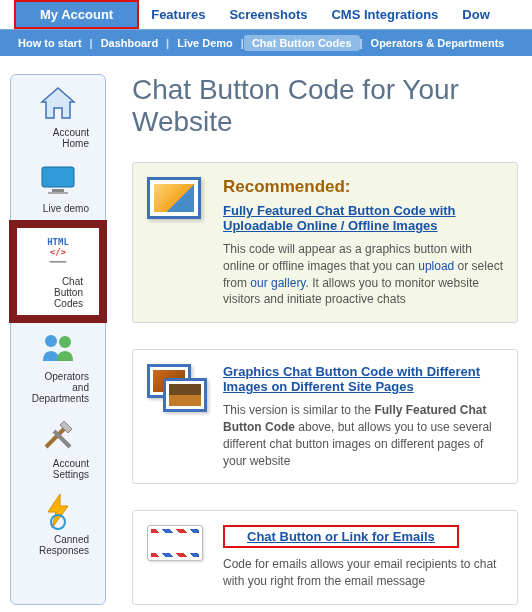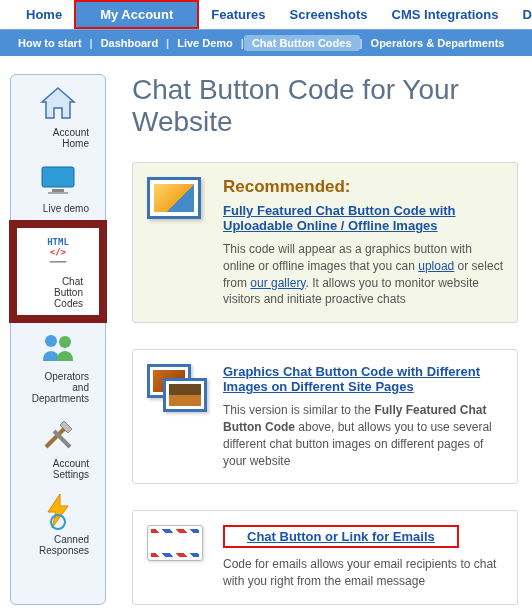--- a/index.html
+++ b/index.html
@@ -129,21 +129,20 @@
     font-size: 13px;
     cursor: pointer;
   }
   .desc {
     color: #555;
     margin-top: 8px;
     line-height: 1.4;
   }
   .inline-link {
     color: #1a54a8;
-    text-decoration: underline;
     cursor: pointer;
   }
   .boxed-link {
     display: inline-block;
     border: 2px solid #e01010;
     padding: 2px 22px;
   }
   
   .ic-frame {
     width: 54px; height: 42px;
@@ -176,21 +175,20 @@
   }
   .ic-envelope::after {
     content:""; position:absolute; bottom:3px; left:3px; right:3px; height:4px;
     background: repeating-linear-gradient(45deg,#d33 0 6px,#fff 6px 10px,#36c 10px 16px,#fff 16px 20px);
   }
 </style>
 </head>
 <body>
 
 <div class="topnav">
-  <div class="topnav-item">Home</div>
   <div class="topnav-item active">My Account</div>
   <div class="topnav-item">Features</div>
   <div class="topnav-item">Screenshots</div>
   <div class="topnav-item">CMS Integrations</div>
   <div class="topnav-item">Dow</div>
 </div>
 
 <div class="subnav">
   <span class="subnav-item">How to start</span>
   <span class="subnav-sep">|</span>

